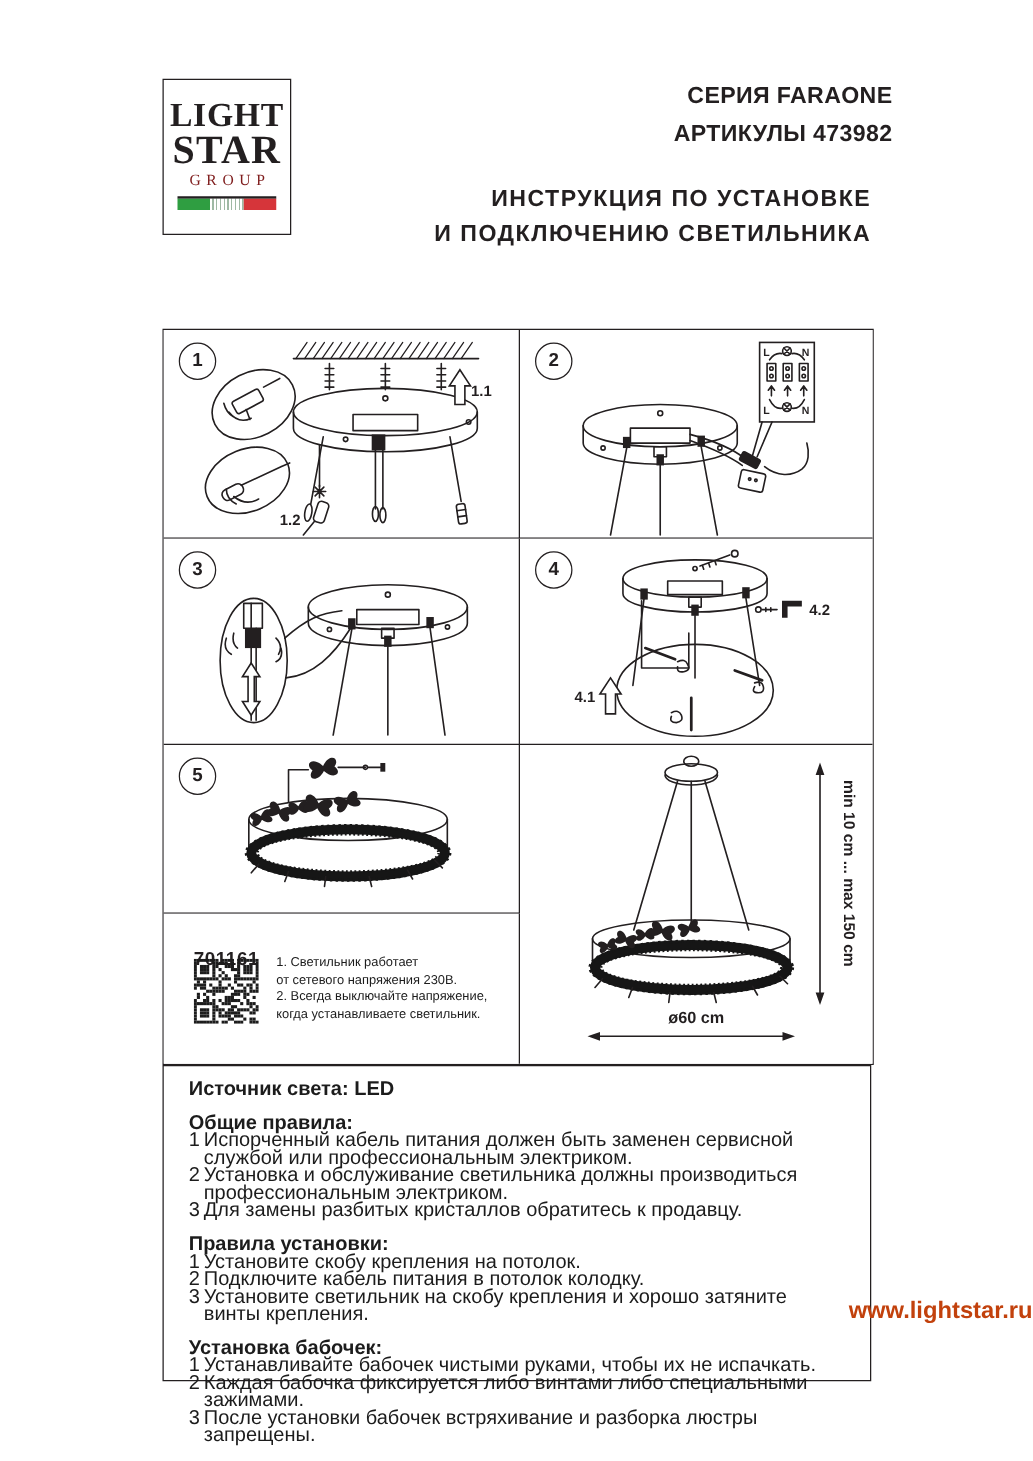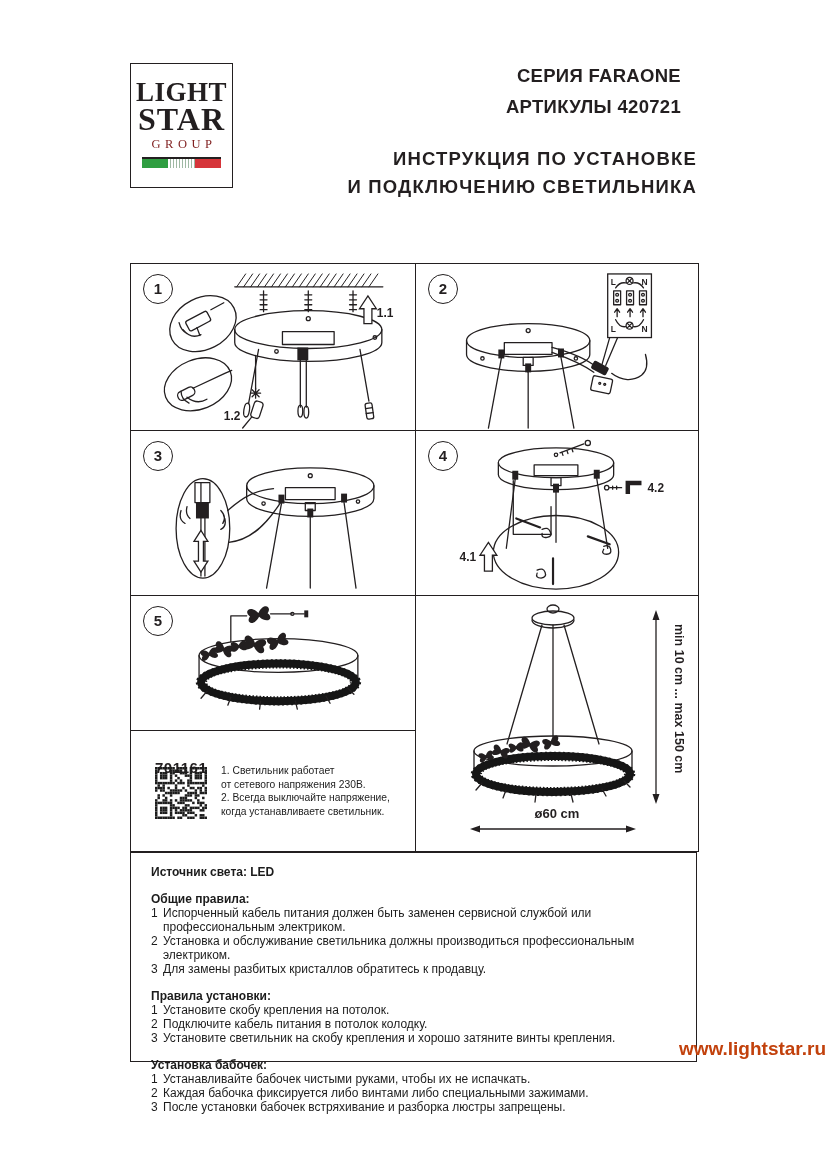--- a/index.html
+++ b/index.html
@@ -12,21 +12,21 @@
             font-family:"Liberation Serif",serif;}
   .logo-light{font-size:27px;font-weight:bold;margin-top:15px;line-height:26px;letter-spacing:.5px;}
   .logo-star{font-size:32px;font-weight:bold;line-height:29px;letter-spacing:1px;}
   .logo-group{font-family:Liberation Serif, serif;font-size:12.5px;letter-spacing:4.5px;
               margin:3px 0 0 5px;color:#7f1d1d;font-weight:400;}
   .logo-flag{margin:5px 11px 0;height:9px;border-top:2px solid #231f20;display:flex;}
   .flag-green{flex:1;}
   .flag-stripes{flex:1;background:repeating-linear-gradient(90deg,#fff 0 2px,#9fb9a4 2px 3px);}
   .flag-red{flex:1;}
 
-  .hdr-series{position:absolute;top:60px;right:145px;text-align:right;font-weight:bold;
+  .hdr-series{position:absolute;top:60px;right:112px;text-align:right;font-weight:bold;
               font-size:18.5px;line-height:31px;letter-spacing:.3px;}
   .hdr-title{position:absolute;top:145px;right:129px;text-align:right;font-weight:bold;
              font-size:18.5px;line-height:28px;letter-spacing:1.2px;}
 
   
   .grid{position:absolute;left:130px;top:263px;width:567px;height:587px;
         border:1.8px solid #231f20;box-sizing:content-box;}
   .cell{position:absolute;box-sizing:border-box;background:#fff;}
   .c1{left:0;top:0;width:285px;height:167px;border-right:1.5px solid #231f20;border-bottom:1.5px solid #231f20;}
   .c2{left:285px;top:0;width:282px;height:167px;border-bottom:1.5px solid #231f20;}
@@ -53,22 +53,22 @@
   .qr-article{position:absolute;left:24px;top:28px;font-size:15px;font-weight:bold;letter-spacing:.5px;}
   .qr-svg{position:absolute;left:24px;top:36px;width:52px;height:52px;fill:#1c1c1c;}
   .qr-notes{position:absolute;left:90px;top:33px;font-size:10.3px;line-height:13.6px;color:#1c1c1c;}
 
   
   .dim-h{position:absolute;right:12px;top:28px;height:185px;writing-mode:vertical-rl;
          font-size:12.5px;font-weight:bold;white-space:nowrap;}
   .dim-d{position:absolute;left:0;top:210px;width:282px;text-align:center;font-size:13px;font-weight:bold;}
 
   
-  .textbox{position:absolute;left:130px;top:852px;width:567px;height:210px;border:1.8px solid #231f20;
-           box-sizing:border-box;padding:12px 20px;font-size:12px;line-height:14px;color:#1c1c1c;}
+  .textbox{position:absolute;left:130px;top:852px;width:567px;height:253px;border:1.8px solid #231f20;
+           box-sizing:border-box;padding:12px 20px;font-size:16px;line-height:14px;color:#1c1c1c;}
   .tb-bold{font-weight:bold;}
   .tb-title{font-weight:bold;margin-top:13px;}
   .tb-item{display:flex;}
   .tb-num{width:12px;flex:none;}
 
   .footer{position:absolute;top:1038px;left:0;width:100%;text-align:right;
           font-weight:bold;font-size:19px;color:#c2410c;}
 </style>
 </head>
 <body>
@@ -87,21 +87,21 @@
     <div class="logo-group">GROUP</div>
     <div class="logo-flag">
       <span class="flag-green" style="background: rgb(47, 158, 65);"></span>
       <span class="flag-stripes"></span>
       <span class="flag-red" style="background: rgb(214, 53, 58);"></span>
     </div>
   </div>
 
   <div class="hdr-series">
     <div>СЕРИЯ FARAONE</div>
-    <div>АРТИКУЛЫ 420721</div>
+    <div>АРТИКУЛЫ 473982</div>
   </div>
   <div class="hdr-title">
     <div>ИНСТРУКЦИЯ ПО УСТАНОВКЕ</div>
     <div>И ПОДКЛЮЧЕНИЮ СВЕТИЛЬНИКА</div>
   </div>
 
   <div class="grid">
 
     <div class="cell c1">
       <div class="stepnum">1</div>

